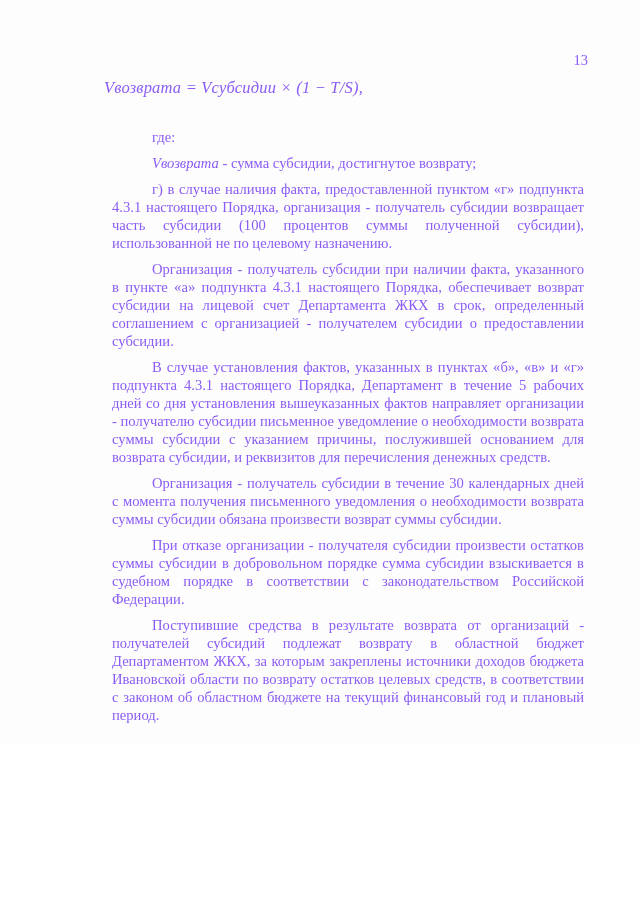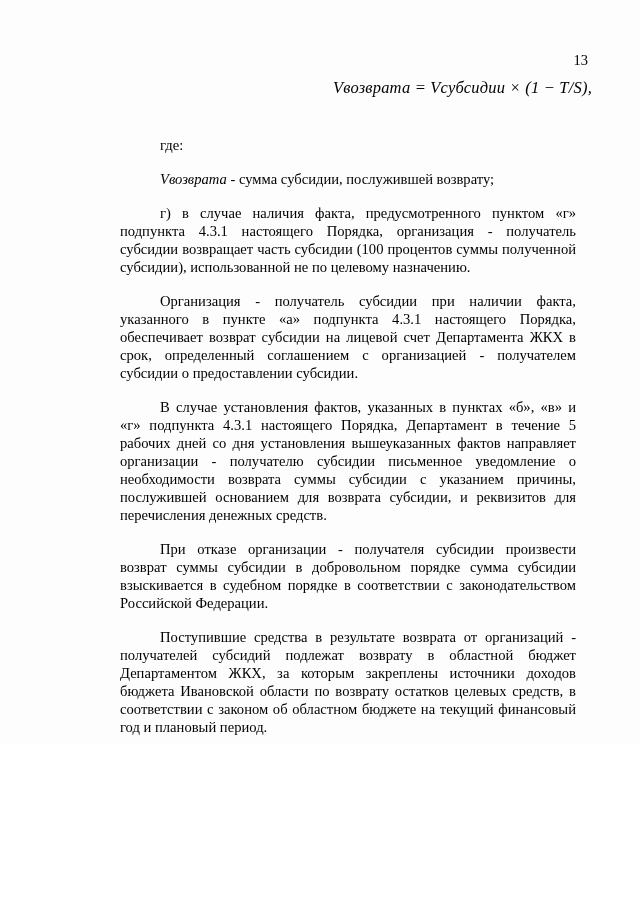--- a/index.html
+++ b/index.html
@@ -2,79 +2,80 @@
 <html><head>
 <meta charset="utf-8">
 <style>
   html, body { margin: 0; padding: 0; background: #ffffff; }
   .page {
     position: relative;
     width: 640px;
     height: 743px;
     background: #fdfdfd;
     font-family: "Liberation Serif", serif;
-    color: #000000;
+    color: #8b5cf6;
     overflow: hidden;
   }
   .page-number {
     position: absolute;
     top: 52px;
     right: 52px;
     font-size: 14.5px;
   }
   .formula {
     position: absolute;
     top: 78px;
     left: 104px;
     width: 488px;
-    text-align: right;
+    text-align: left;
     font-style: italic;
     font-size: 16.5px;
     letter-spacing: 0.2px;
   }
   .body-text {
     position: absolute;
     top: 120px;
     left: 104px;
     width: 488px;
     font-size: 14.6px;
     line-height: 18px;
     text-align: justify;
   }
   .body-text p {
-    margin: 16px;
+    margin: 8px;
     padding: 0;
     text-indent: 40px;
   }
   .term { font-style: italic; }
 </style>
 </head>
 <body>
 
 <div class="page">
 
   <div class="page-number">13</div>
 
   <div class="formula">Vвозврата = Vсубсидии × (1 − T/S),</div>
 
   <div class="body-text">
 
     <p>где:</p>
 
-    <p><span class="term">Vвозврата</span><span> - сумма субсидии, послужившей возврату;</span></p>
+    <p><span class="term">Vвозврата</span><span> - сумма субсидии, достигнутое возврату;</span></p>
 
 
 
 
-    <p>г) в случае наличия факта, предусмотренного пунктом «г» подпункта 4.3.1 настоящего Порядка, организация - получатель субсидии возвращает часть субсидии (100 процентов суммы полученной субсидии), использованной не по целевому назначению.</p>
+    <p>г) в случае наличия факта, предоставленной пунктом «г» подпункта 4.3.1 настоящего Порядка, организация - получатель субсидии возвращает часть субсидии (100 процентов суммы полученной субсидии), использованной не по целевому назначению.</p>
 
     <p>Организация - получатель субсидии при наличии факта, указанного в пункте «а» подпункта 4.3.1 настоящего Порядка, обеспечивает возврат субсидии на лицевой счет Департамента ЖКХ в срок, определенный соглашением с организацией - получателем субсидии о предоставлении субсидии.</p>
 
     <p>В случае установления фактов, указанных в пунктах «б», «в» и «г» подпункта 4.3.1 настоящего Порядка, Департамент в течение 5 рабочих дней со дня установления вышеуказанных фактов направляет организации - получателю субсидии письменное уведомление о необходимости возврата суммы субсидии с указанием причины, послужившей основанием для возврата субсидии, и реквизитов для перечисления денежных средств.</p>
 
+    <p>Организация - получатель субсидии в течение 30 календарных дней с момента получения письменного уведомления о необходимости возврата суммы субсидии обязана произвести возврат суммы субсидии.</p>
 
-    <p>При отказе организации - получателя субсидии произвести возврат суммы субсидии в добровольном порядке сумма субсидии взыскивается в судебном порядке в соответствии с законодательством Российской Федерации.</p>
+    <p>При отказе организации - получателя субсидии произвести остатков суммы субсидии в добровольном порядке сумма субсидии взыскивается в судебном порядке в соответствии с законодательством Российской Федерации.</p>
 
     <p>Поступившие средства в результате возврата от организаций - получателей субсидий подлежат возврату в областной бюджет Департаментом ЖКХ, за которым закреплены источники доходов бюджета Ивановской области по возврату остатков целевых средств, в соответствии с законом об областном бюджете на текущий финансовый год и плановый период.</p>
 
   </div>
 
 </div>
 
 </body></html>

